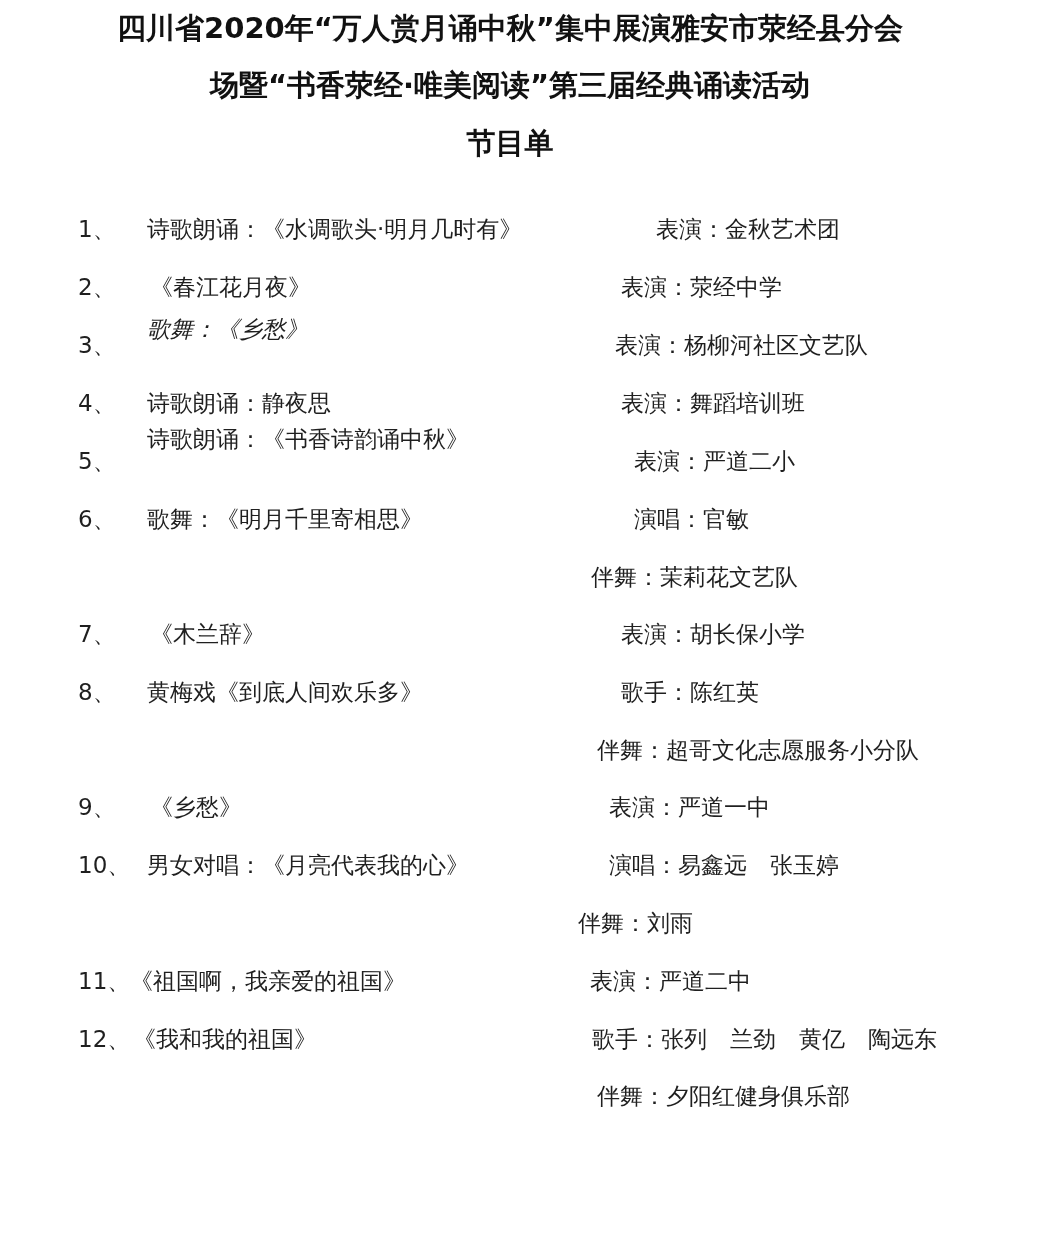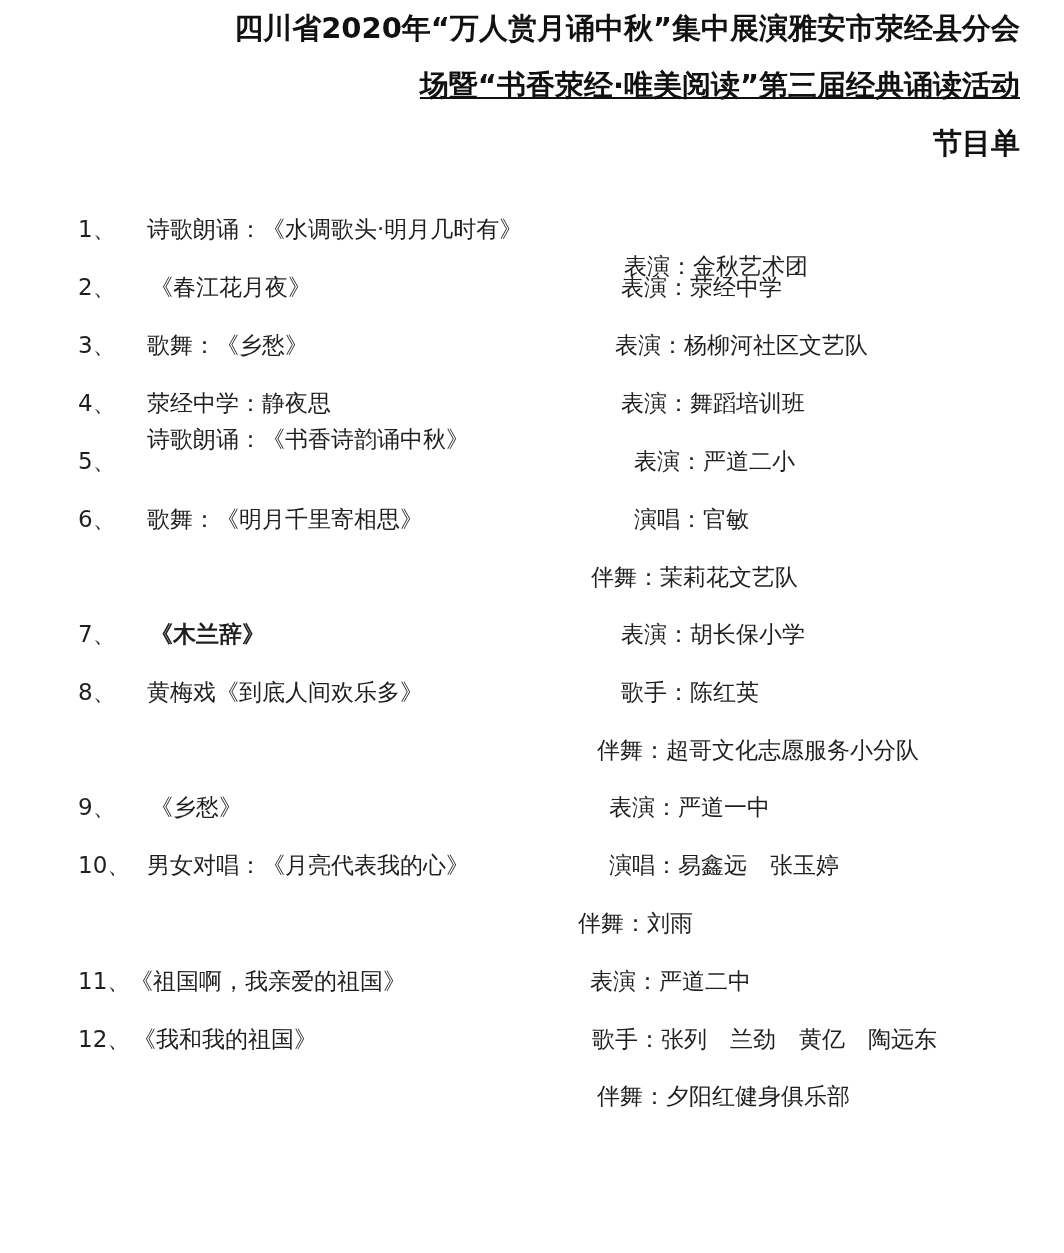--- a/index.html
+++ b/index.html
@@ -1,62 +1,62 @@
 <!DOCTYPE html>
 <html><head>
 <meta charset="utf-8">
 <style>
   html, body { margin: 0; padding: 0; background: #ffffff; }
   body { width: 1064px; height: 1253px; position: relative; overflow: hidden;
          font-family: "DejaVu Sans", "Liberation Sans", sans-serif; color: #1a1a1a; }
-  .title { position: absolute; left: 0; width: 1020px; text-align: right;
+  .title { position: absolute; left: 0; width: 1020px; text-align: center;
            font-size: 29px; font-weight: bold; line-height: 36px; letter-spacing: 0px; color: #111; }
   .t1 { top: 10px; }
-  .t2 { top: 67px; text-decoration: underline; }
+  .t2 { top: 67px; }
   .t3 { top: 125px; }
   .line { position: absolute; font-size: 23px; line-height: 30px; white-space: pre; color: #1f1f1f; }
 </style>
 </head>
 <body>
 
 <div>
   <div class="title t1">四川省2020年“万人赏月诵中秋”集中展演雅安市荥经县分会</div>
   <div class="title t2">场暨“书香荥经·唯美阅读”第三届经典诵读活动</div>
   <div class="title t3">节目单</div>
 </div>
 
 <div>
 
   <span class="line" style="left:78px; top:214px;">1、</span>
   <span class="line" style="left:147px; top:214px;">诗歌朗诵：《水调歌头·明月几时有》</span>
-  <span class="line" style="left:624px; top:214px;margin-top:37px;">表演：金秋艺术团</span>
+  <span class="line" style="left:656px; top:214px;">表演：金秋艺术团</span>
 
   <span class="line" style="left:78px; top:272px;">2、</span>
   <span class="line" style="left:150px; top:272px;">《春江花月夜》</span>
   <span class="line" style="left:621px; top:272px;">表演：荥经中学</span>
 
   <span class="line" style="left:78px; top:330px;">3、</span>
-  <span class="line" style="left:147px; top:330px;">歌舞：《乡愁》</span>
+  <span class="line" style="left:147px; top:314px;font-style:italic;">歌舞：《乡愁》</span>
   <span class="line" style="left:615px; top:330px;">表演：杨柳河社区文艺队</span>
 
   <span class="line" style="left:78px; top:388px;">4、</span>
-  <span class="line" style="left:147px; top:388px;">荥经中学：静夜思</span>
+  <span class="line" style="left:147px; top:388px;">诗歌朗诵：静夜思</span>
   <span class="line" style="left:621px; top:388px;">表演：舞蹈培训班</span>
 
   <span class="line" style="left:78px; top:446px;">5、</span>
   <span class="line" style="left:147px; top:424px;">诗歌朗诵：《书香诗韵诵中秋》</span>
   <span class="line" style="left:634px; top:446px;text-align:right;">表演：严道二小</span>
 
   <span class="line" style="left:78px; top:504px;">6、</span>
   <span class="line" style="left:147px; top:504px;">歌舞：《明月千里寄相思》</span>
   <span class="line" style="left:634px; top:504px;">演唱：官敏</span>
   <span class="line" style="left:591px; top:562px;">伴舞：茉莉花文艺队</span>
 
   <span class="line" style="left:78px; top:619px;">7、</span>
-  <span class="line" style="left:150px; top:619px;font-weight:bold;">《木兰辞》</span>
+  <span class="line" style="left:150px; top:619px;">《木兰辞》</span>
   <span class="line" style="left:621px; top:619px;">表演：胡长保小学</span>
 
   <span class="line" style="left:78px; top:677px;">8、</span>
   <span class="line" style="left:147px; top:677px;">黄梅戏《到底人间欢乐多》</span>
   <span class="line" style="left:621px; top:677px;">歌手：陈红英</span>
   <span class="line" style="left:597px; top:735px;">伴舞：超哥文化志愿服务小分队</span>
 
   <span class="line" style="left:78px; top:792px;">9、</span>
   <span class="line" style="left:150px; top:792px;">《乡愁》</span>
   <span class="line" style="left:609px; top:792px;">表演：严道一中</span>

